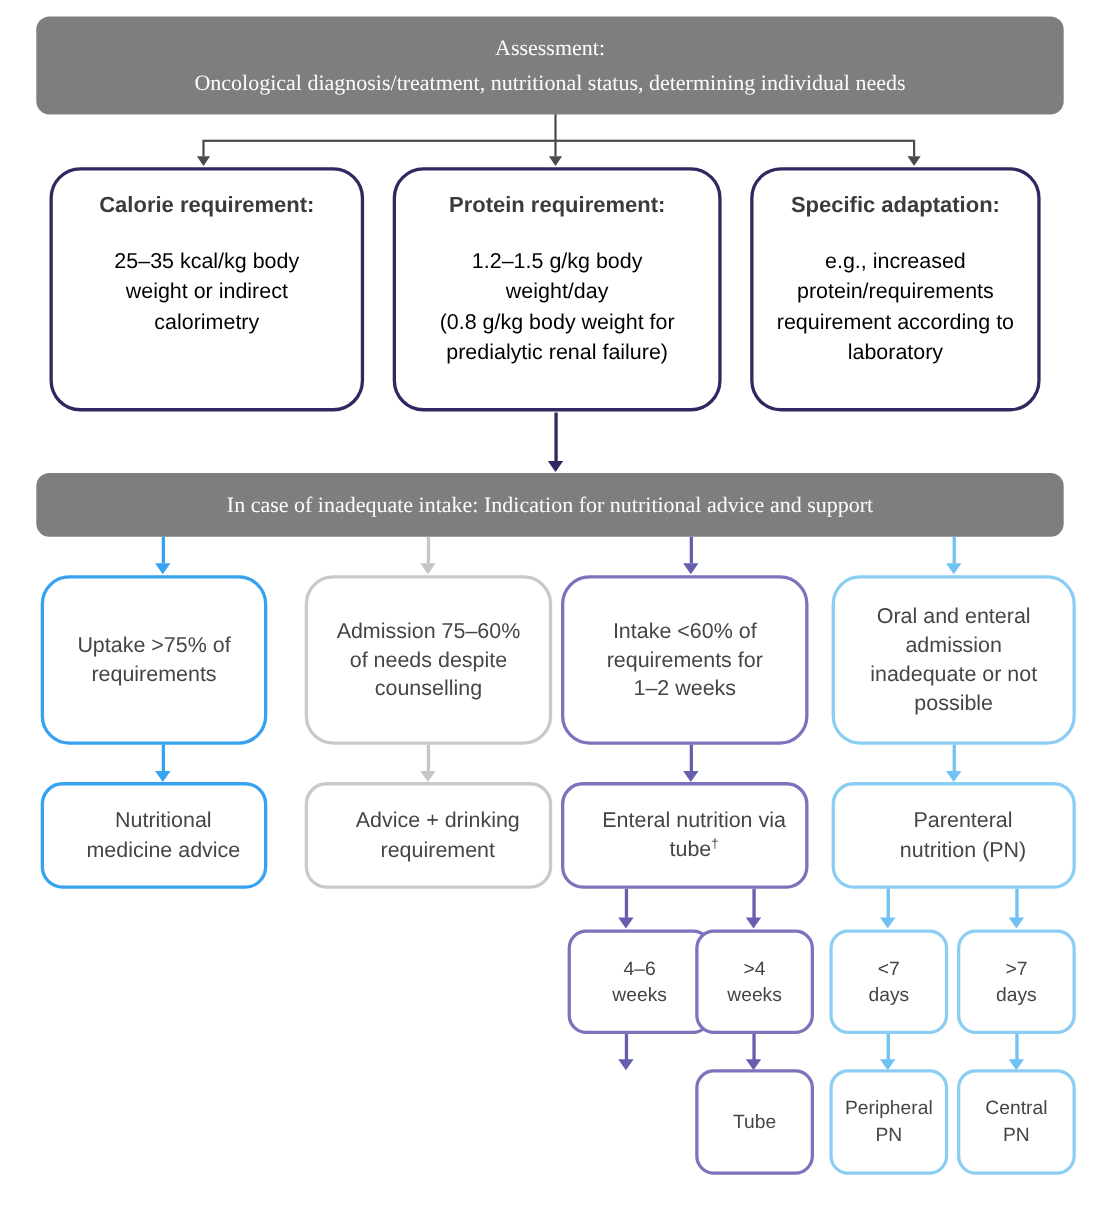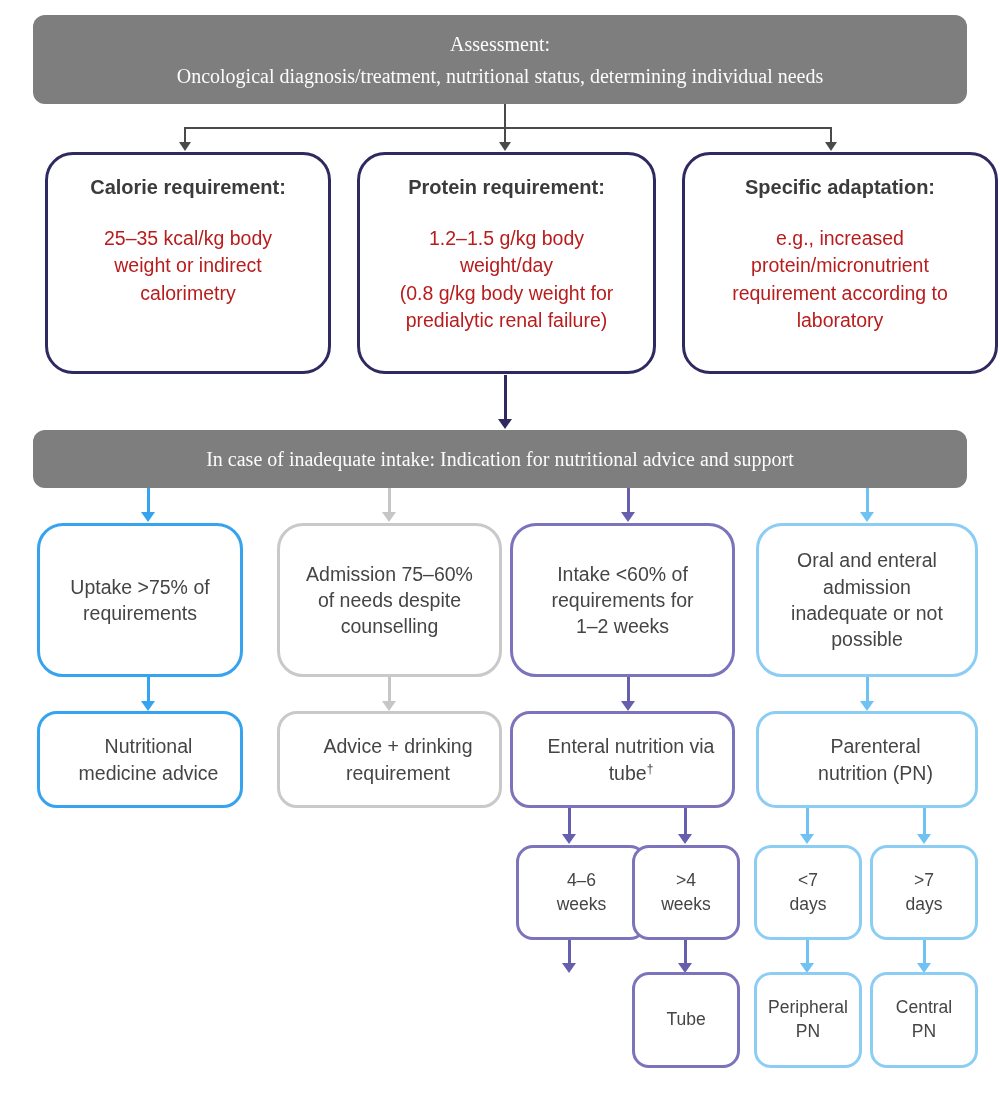--- a/index.html
+++ b/index.html
@@ -41,31 +41,31 @@
     border: 3.5px solid #2e2a61;
     border-radius: 28px;
     box-sizing: border-box;
     display: flex;
     flex-direction: column;
     align-items: center;
     padding-top: 21px;
   }
   .req1 { left: 45px;  width: 286px; }
   .req2 { left: 357px; width: 299px; }
-  .req3 { left: 682px; width: 316px; }
+  .req3 { left: 682px; width: 264px; }
   .req-title {
     font-weight: bold;
     font-size: 20px;
     color: #3b3b3b;
     text-align: right;
     margin-bottom: 26px;
   }
   .req-body {
     font-size: 19.5px;
-    color: #b91c1c;
+    color: #000000;
     line-height: 1.4;
     text-align: center;
     white-space: pre-line;
   }
 
   
   .node {
     position: absolute;
     background: #ffffff;
     box-sizing: border-box;
@@ -154,21 +154,21 @@
   <div class="req-box req2">
     <div class="req-title">Protein requirement:</div>
     <div class="req-body">1.2–1.5 g/kg body
 weight/day
 (0.8 g/kg body weight for
 predialytic renal failure)</div>
   </div>
   <div class="req-box req3">
     <div class="req-title">Specific adaptation:</div>
     <div class="req-body">e.g., increased
-protein/micronutrient
+protein/requirements
 requirement according to
 laboratory</div>
   </div>
 
   <div class="line navy" style="left:504px; top:375px; width:3px; height:45px;"></div>
   <div class="ah navy" style="left:498px; top:419px;"></div>
 
   <div class="banner banner2">
     <div class="banner-text">In case of inadequate intake: Indication for nutritional advice and support</div>
   </div>

